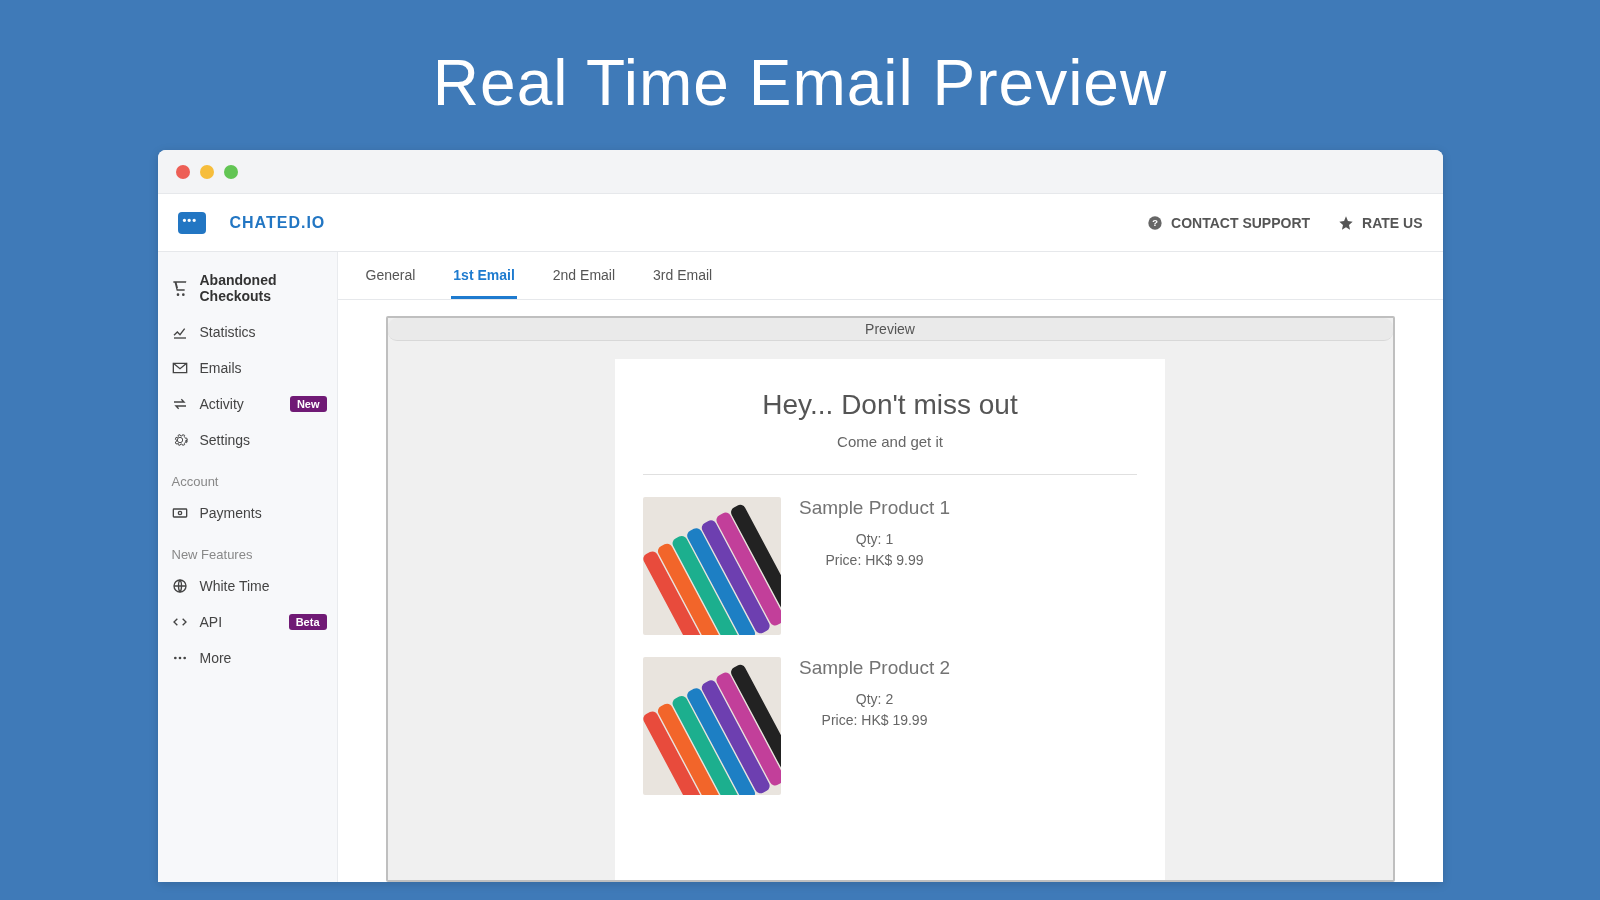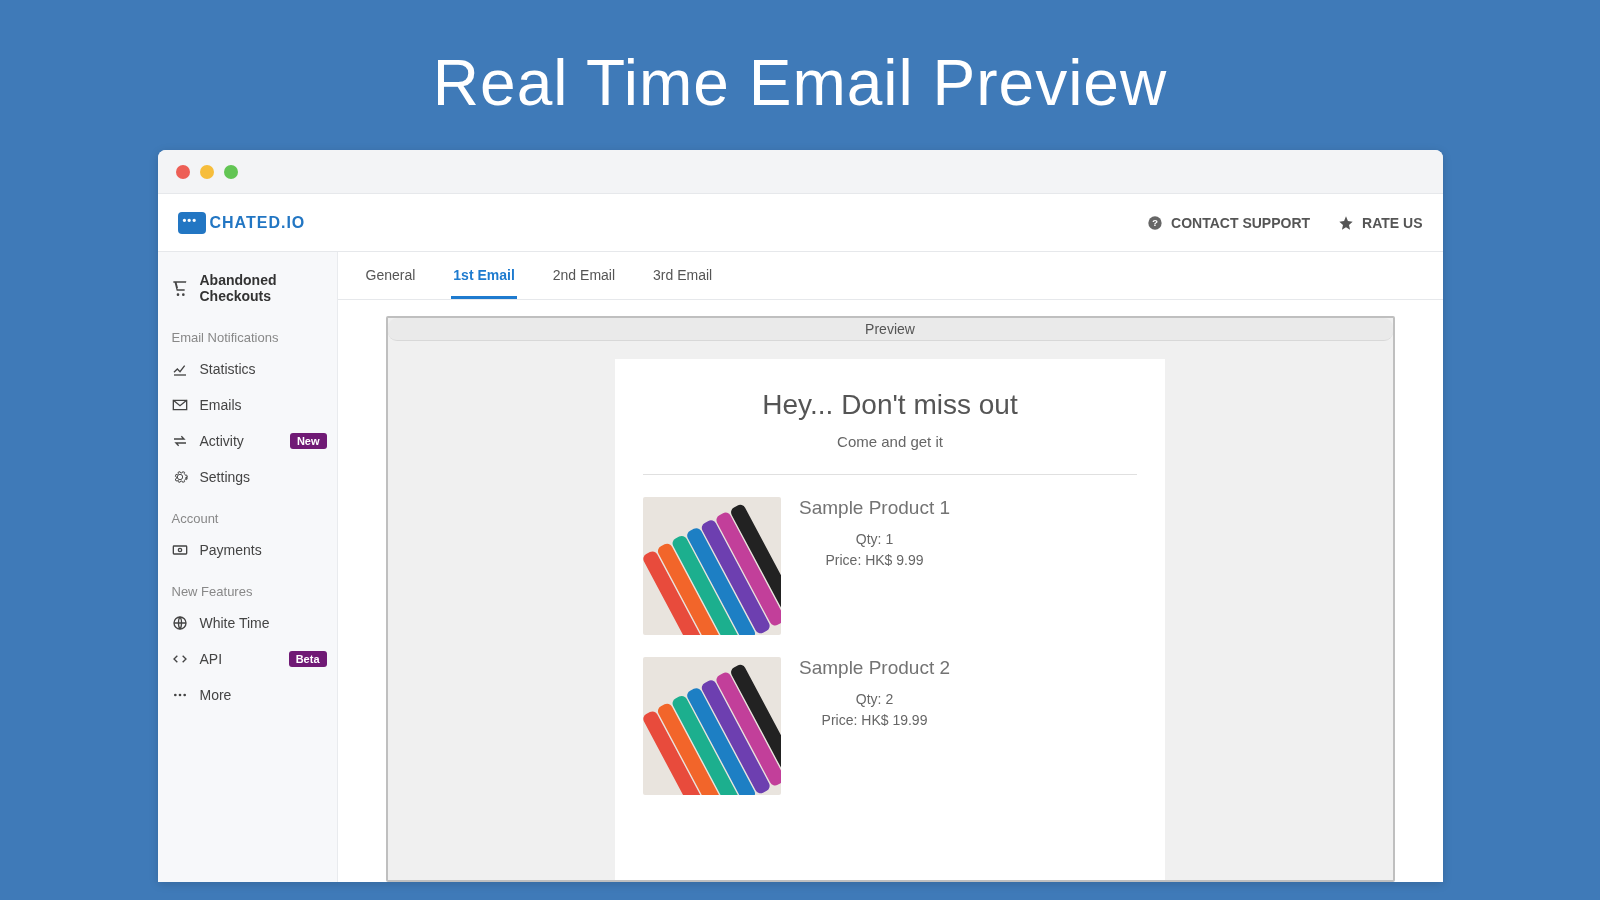--- a/index.html
+++ b/index.html
@@ -8,21 +8,21 @@
 
   .hero-title { color:#fff; font-weight:300; font-size:64px; letter-spacing:1px; text-align:center; padding:46px 0 30px; }
 
   .window { width:1285px; margin:0 auto; background:#f7f8fa; border-radius:8px 8px 0 0; box-shadow:0 2px 10px rgba(0,0,0,.15); overflow:hidden; height:732px; display:flex; flex-direction:column; }
 
   .titlebar { height:44px; background:#f3f4f6; display:flex; align-items:center; padding:0 18px; border-bottom:1px solid #e6e8eb; }
   .dot { width:14px; height:14px; border-radius:50%; margin-right:10px; }
   .dot.red{background:#ed5f56;} .dot.yellow{background:#f6bd3b;} .dot.green{background:#62c554;}
 
   .topbar { height:58px; background:#fff; border-bottom:1px solid #e6e8eb; display:flex; align-items:center; padding:0 20px; }
-  .logo { display:flex; align-items:center; gap:4px; color:#2276c3; font-weight:600; letter-spacing:1px; font-size:16px; }
+  .logo { display:flex; align-items:center; gap:24px; color:#2276c3; font-weight:600; letter-spacing:1px; font-size:16px; }
   .logo-mark { width:28px; height:22px; background:#2276c3; border-radius:4px; position:relative; }
   .logo-mark:after { content:""; position:absolute; bottom:-5px; left:5px; border:5px solid transparent; border-top-color:#2276c3; }
   .logo-mark:before { content:"•••"; color:#fff; font-size:11px; position:absolute; left:5px; top:2px; letter-spacing:1px; }
   .spacer { flex:1; }
   .top-link { display:flex; align-items:center; gap:8px; color:#555; font-weight:600; font-size:14px; margin-left:28px; cursor:pointer; }
 
   .body { flex:1; display:flex; min-height:0; }
 
   .sidebar { width:180px; background:#f7f8fa; border-right:1px solid #e9ebee; padding:10px 0; font-size:14px; }
   .side-item { display:flex; align-items:center; gap:12px; padding:10px 14px; color:#444; cursor:pointer; position:relative; }
@@ -95,21 +95,20 @@
     <div class="sidebar">
       <div class="side-item top">
         <span class="ic">
           <svg viewBox="0 0 24 24" fill="#444">
               <path d="M7 4h14l-2 8H9L7 4zM5 2H2v2h2l3 12h12v-2H8.5L8 12h11l2.5-10H6L5 2zM9 20a2 2 0 100 4 2 2 0 000-4zm8 0a2 2 0 100 4 2 2 0 000-4z"></path>
             </svg>
         </span>
         <span>Abandoned Checkouts</span>
       </div>
 
-      <div class="side-section">Email Notifications</div>
 
       <div class="side-item">
         <span class="ic">
           <svg viewBox="0 0 24 24" fill="none" stroke="#444" stroke-width="2">
               <path d="M3 17l5-5 4 4 7-9"></path>
               <path d="M3 21h18"></path>
             </svg>
         </span>
         <span>Statistics</span>
       </div>

